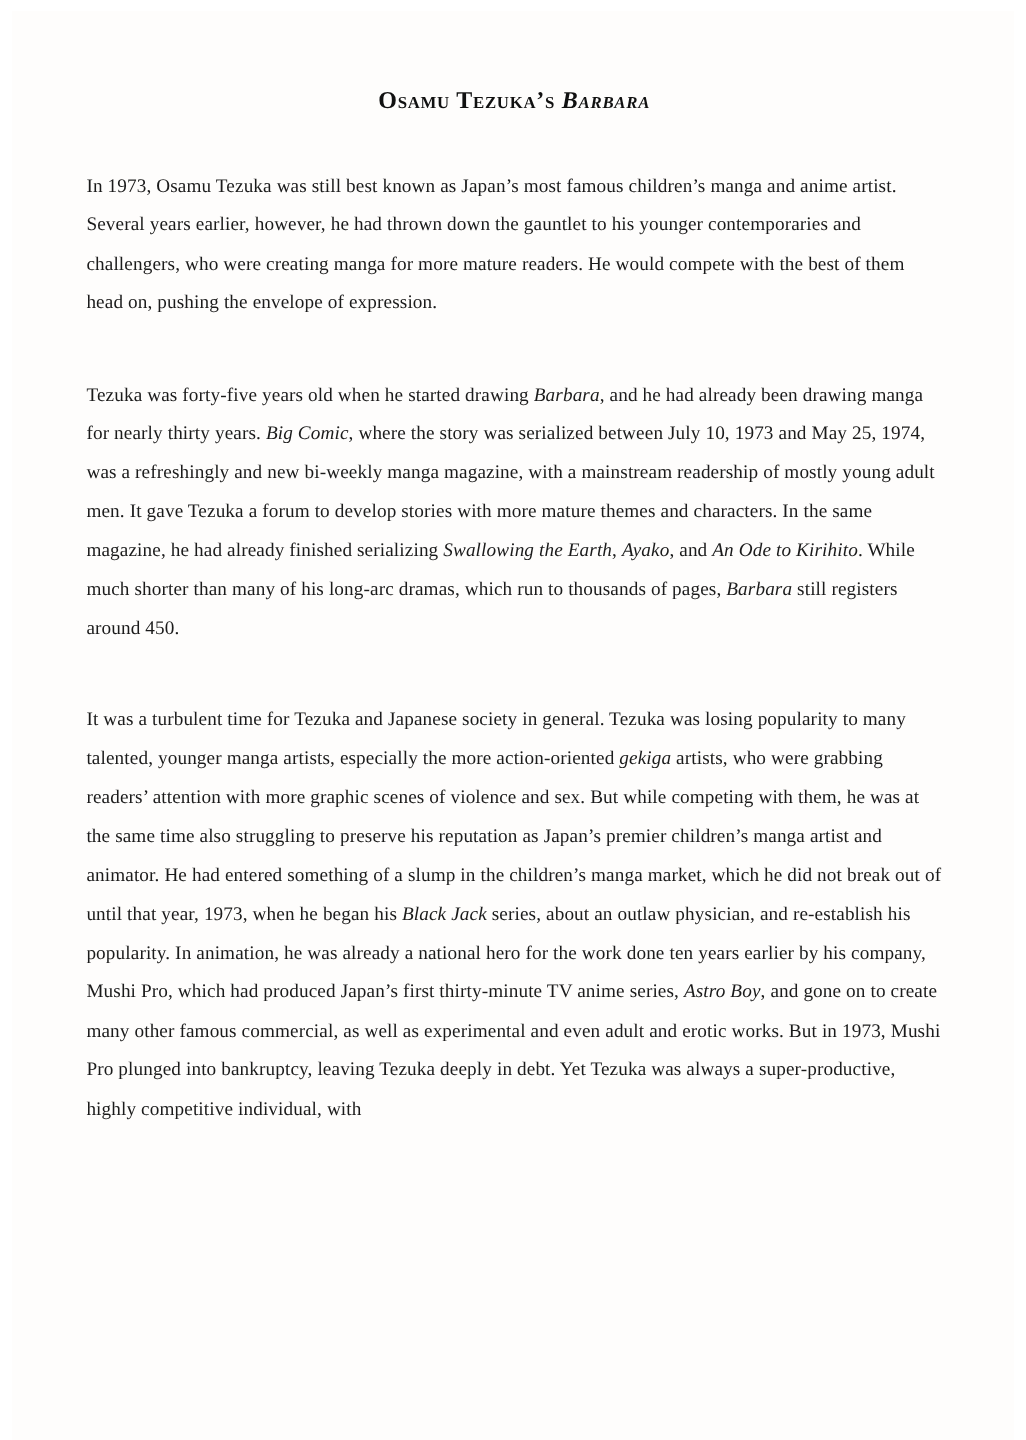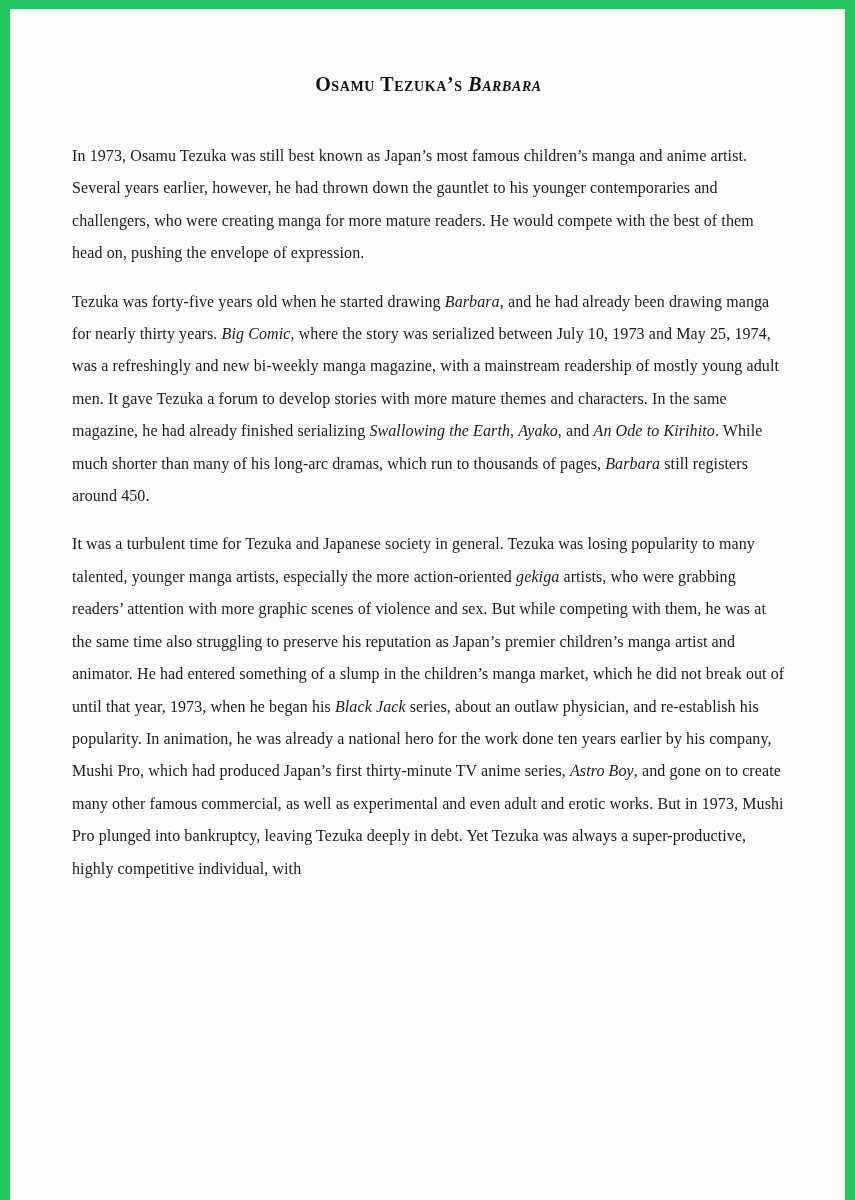--- a/index.html
+++ b/index.html
@@ -9,21 +9,21 @@
   }
   body {
     width: 855px;
     height: 1200px;
     font-family: "Liberation Serif", serif;
   }
   .frame {
     width: 855px;
     height: 1200px;
     box-sizing: border-box;
-    background: #22c55e;
+    background: #ffffff;
     padding: 9px 10px 0 10px;
   }
   .sheet {
     width: 100%;
     height: 100%;
     box-sizing: border-box;
     background: #fefdfc;
     padding: 64px 60px 20px 62px;
     overflow: hidden;
   }
@@ -41,21 +41,21 @@
   }
   .para {
     margin: 0;
     font-size: 16px;
     line-height: 32.4px;
     color: #1b1b1b;
     text-align: left;
     letter-spacing: 0.1px;
   }
   .para + .para {
-    margin-top: 16px;
+    margin-top: 44px;
   }
   .italic {
     font-style: italic;
   }
 </style>
 </head>
 <body>
 
 <div class="frame">
   <div class="sheet">

